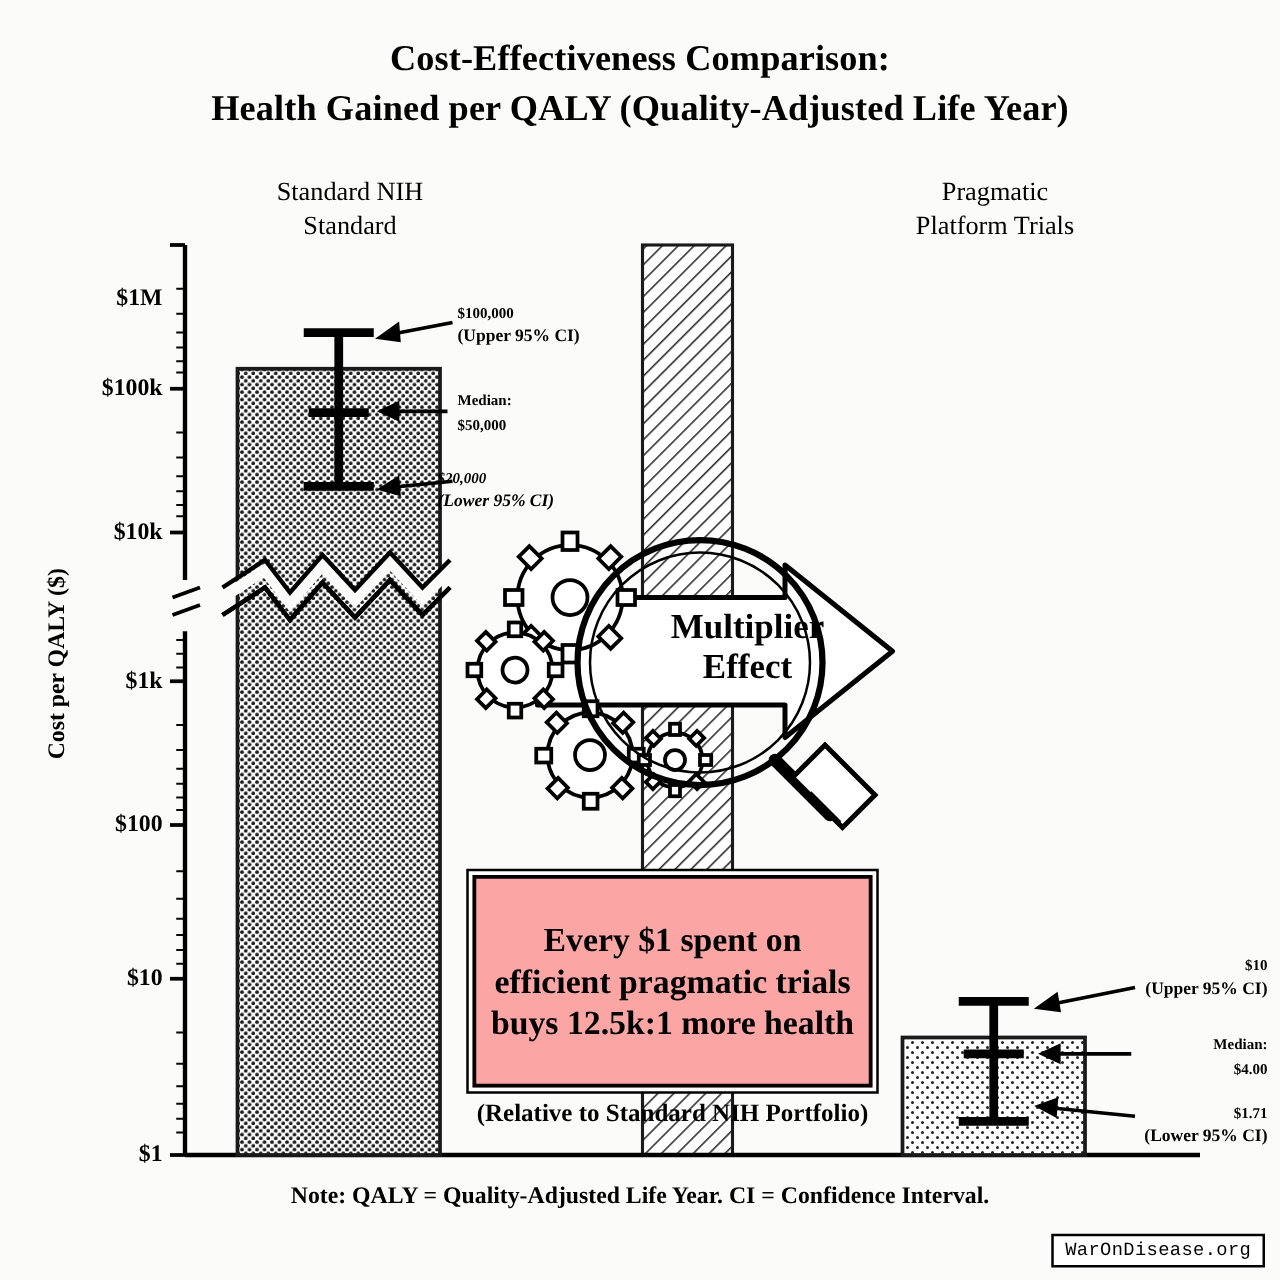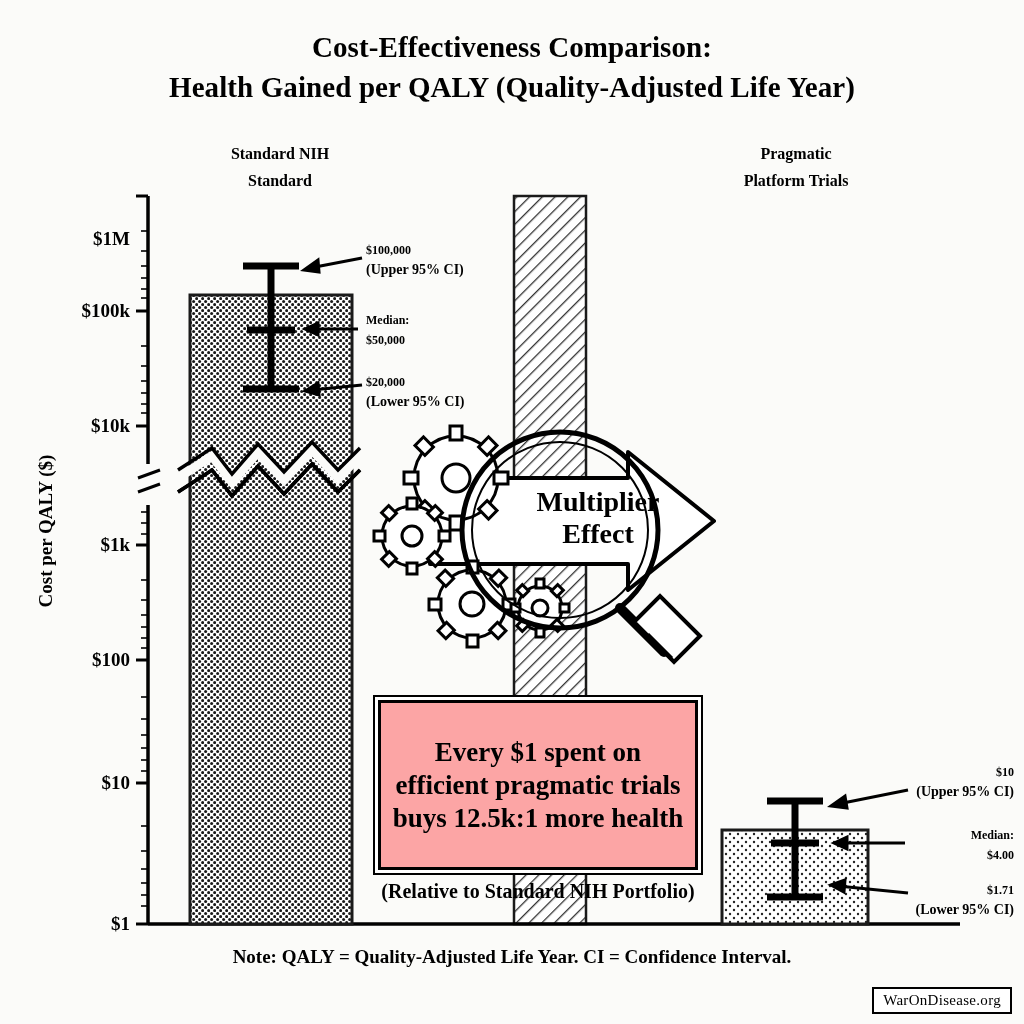--- a/index.html
+++ b/index.html
@@ -34,22 +34,22 @@
     font-size: 29px;
     letter-spacing: 0.1px;
     line-height: 38px;
   }
   #title-line1 { top: 28px; }
   #title-line2 { top: 68px; }
 
   .col-head {
     position: absolute;
     text-align: center;
-    font-weight: bold;
-    font-size: 16px;
+    font-weight: normal;
+    font-size: 21px;
     line-height: 27px;
   }
   #head-left  { left: 158px; top: 140px; width: 244px; }
   #head-right { left: 660px; top: 140px; width: 272px; }
 
   
   .axis-title {
     position: absolute;
     left: -104px;
     top: 520px;
@@ -135,21 +135,21 @@
   }
 
   
   #watermark {
     position: absolute;
     right: 12px;
     bottom: 10px;
     border: 2px solid #000;
     background: #fff;
     padding: 3px 9px;
-    font-family: Liberation Serif, serif;
+    font-family: Liberation Mono, monospace;
     font-size: 15px;
     letter-spacing: 0.3px;
   }
 </style>
 </head>
 <body>
 
 <div id="stage">
 
   <svg width="1024" height="1024" viewBox="0 0 1024 1024" style="position:absolute;left:0;top:0;">
@@ -375,21 +375,21 @@
   <div class="ytick-label" style="top:924px; right:894px;">$1</div>
 
   <div class="callout" style="left:366px; top:240px;">
     <span class="big">$100,000</span>
     <span class="small">(Upper 95% CI)</span>
   </div>
   <div class="callout" style="left:366px; top:310px;">
     <span class="big">Median:</span>
     <span class="big">$50,000</span>
   </div>
-  <div class="callout" style="left:366px; top:372px;">
+  <div class="callout" style="left:350px; top:372px;font-style:italic;">
     <span class="big">$20,000</span>
     <span class="small">(Lower 95% CI)</span>
   </div>
 
   <div class="callout right-align" style="left:700px; top:762px; width:314px;">
     <span class="big">$10</span>
     <span class="small">(Upper 95% CI)</span>
   </div>
   <div class="callout right-align" style="left:700px; top:825px; width:314px;">
     <span class="big">Median:</span>

